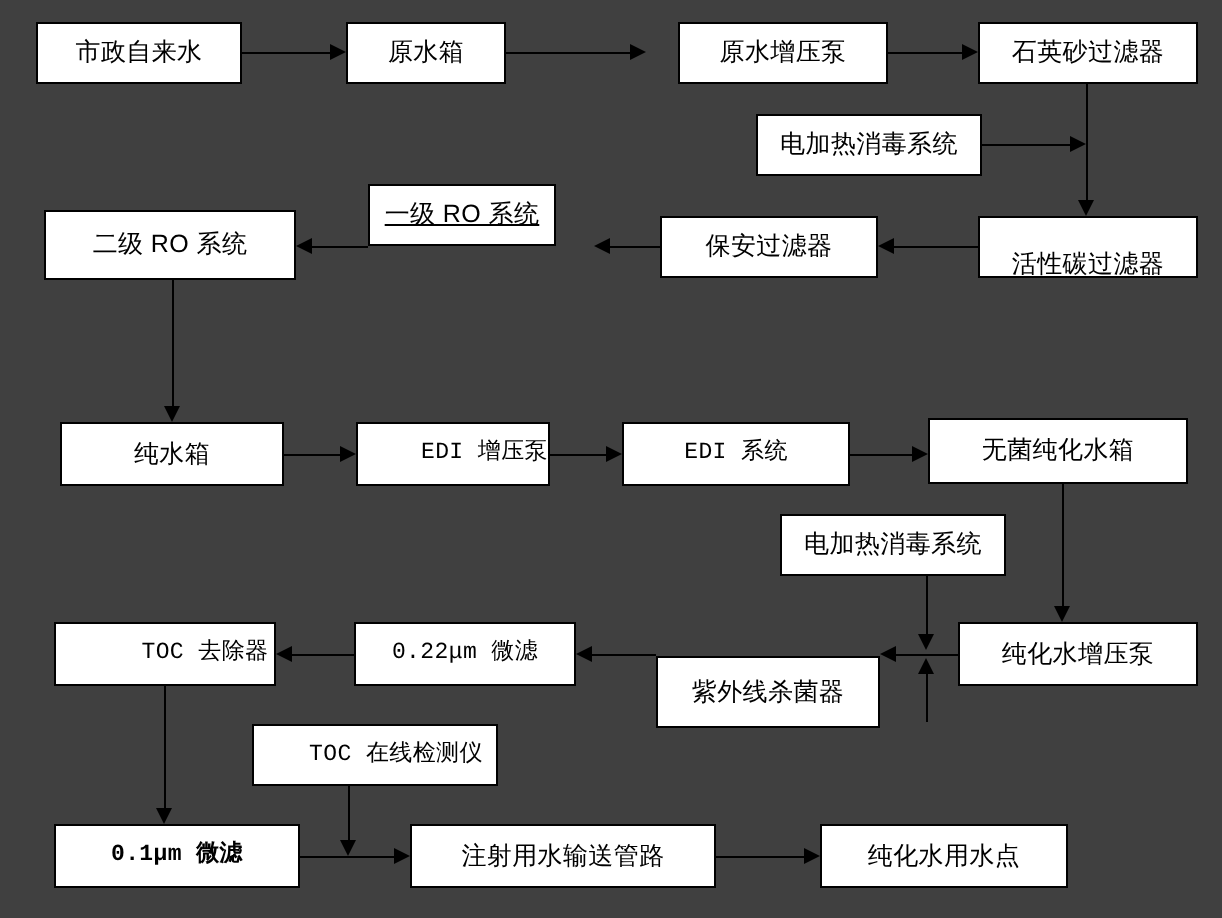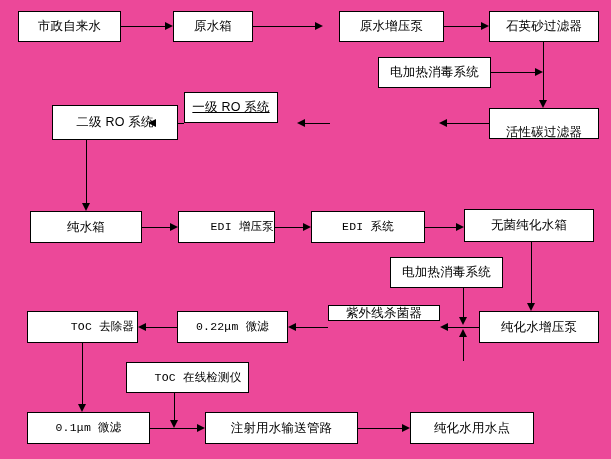--- a/index.html
+++ b/index.html
@@ -4,21 +4,21 @@
 <style>
   html, body {
     margin: 0;
     padding: 0;
     background: #ffffff;
   }
   #canvas {
     position: relative;
     width: 611px;
     height: 459px;
-    background: #ec4899;
+    background: #404040;
     overflow: hidden;
     font-family: "Liberation Sans", "DejaVu Sans", sans-serif;
   }
   .node {
     position: absolute;
     box-sizing: border-box;
     border: 1px solid #000000;
     background: #ffffff;
     display: flex;
     align-items: center;
@@ -104,30 +104,33 @@
   </div>
   <div class="edge h" style="left:491px; top:72px; width:44px;"></div>
   <div class="arrow right" style="left:535px; top:68px;"></div>
 
   <div class="node" style="left:489px; top:108px; width:110px; height:31px;align-items:flex-end;">
     <span>活性碳过滤器</span>
   </div>
   <div class="edge h" style="left:447px; top:123px; width:42px;"></div>
   <div class="arrow left" style="left:439px; top:119px;"></div>
 
+  <div class="node" style="left:330px; top:108px; width:109px; height:31px;">
+    <span>保安过滤器</span>
+  </div>
   <div class="edge h" style="left:305px; top:123px; width:25px;"></div>
   <div class="arrow left" style="left:297px; top:119px;"></div>
 
   <div class="node" style="left:184px; top:92px; width:94px; height:31px;text-decoration:underline;">
     <span>一级 RO 系统</span>
   </div>
   <div class="edge h" style="left:156px; top:123px; width:28px;"></div>
   <div class="arrow left" style="left:148px; top:119px;"></div>
 
-  <div class="node" style="left:22px; top:105px; width:126px; height:35px;margin-left:30px;">
+  <div class="node" style="left:22px; top:105px; width:126px; height:35px;">
     <span>二级 RO 系统</span>
   </div>
 
   <div class="edge v" style="left:86px; top:140px; height:63px;"></div>
   <div class="arrow down" style="left:82px; top:203px;"></div>
 
   <div class="node" style="left:30px; top:211px; width:112px; height:32px;">
     <span>纯水箱</span>
   </div>
   <div class="edge h" style="left:142px; top:227px; width:28px;"></div>
@@ -157,21 +160,21 @@
   </div>
   <div class="edge v" style="left:463px; top:288px; height:29px;"></div>
   <div class="arrow down" style="left:459px; top:317px;"></div>
 
   <div class="node" style="left:479px; top:311px; width:120px; height:32px;">
     <span>纯化水增压泵</span>
   </div>
   <div class="edge h" style="left:448px; top:327px; width:31px;"></div>
   <div class="arrow left" style="left:440px; top:323px;"></div>
 
-  <div class="node" style="left:328px; top:305px; width:112px; height:16px;">
+  <div class="node" style="left:328px; top:328px; width:112px; height:36px;">
     <span>紫外线杀菌器</span>
   </div>
   <div class="edge h" style="left:296px; top:327px; width:32px;"></div>
   <div class="arrow left" style="left:288px; top:323px;"></div>
 
   <div class="node mono" style="left:177px; top:311px; width:111px; height:32px;">
     <span>0.22μm 微滤</span>
   </div>
   <div class="edge h" style="left:146px; top:327px; width:31px;"></div>
   <div class="arrow left" style="left:138px; top:323px;"></div>
@@ -185,21 +188,21 @@
 
   <div class="edge v" style="left:463px; top:337px; height:24px;"></div>
   <div class="arrow up" style="left:459px; top:329px;"></div>
 
   <div class="node mono" style="left:126px; top:362px; width:123px; height:31px;padding-left:21px;">
     <span>TOC 在线检测仪</span>
   </div>
   <div class="edge v" style="left:174px; top:393px; height:27px;"></div>
   <div class="arrow down" style="left:170px; top:420px;"></div>
 
-  <div class="node mono" style="left:27px; top:412px; width:123px; height:32px;">
+  <div class="node mono" style="left:27px; top:412px; width:123px; height:32px;font-weight:bold;">
     <span>0.1μm 微滤</span>
   </div>
   <div class="edge h" style="left:150px; top:428px; width:47px;"></div>
   <div class="arrow right" style="left:197px; top:424px;"></div>
 
   <div class="node" style="left:205px; top:412px; width:153px; height:32px;">
     <span>注射用水输送管路</span>
   </div>
   <div class="edge h" style="left:358px; top:428px; width:44px;"></div>
   <div class="arrow right" style="left:402px; top:424px;"></div>

